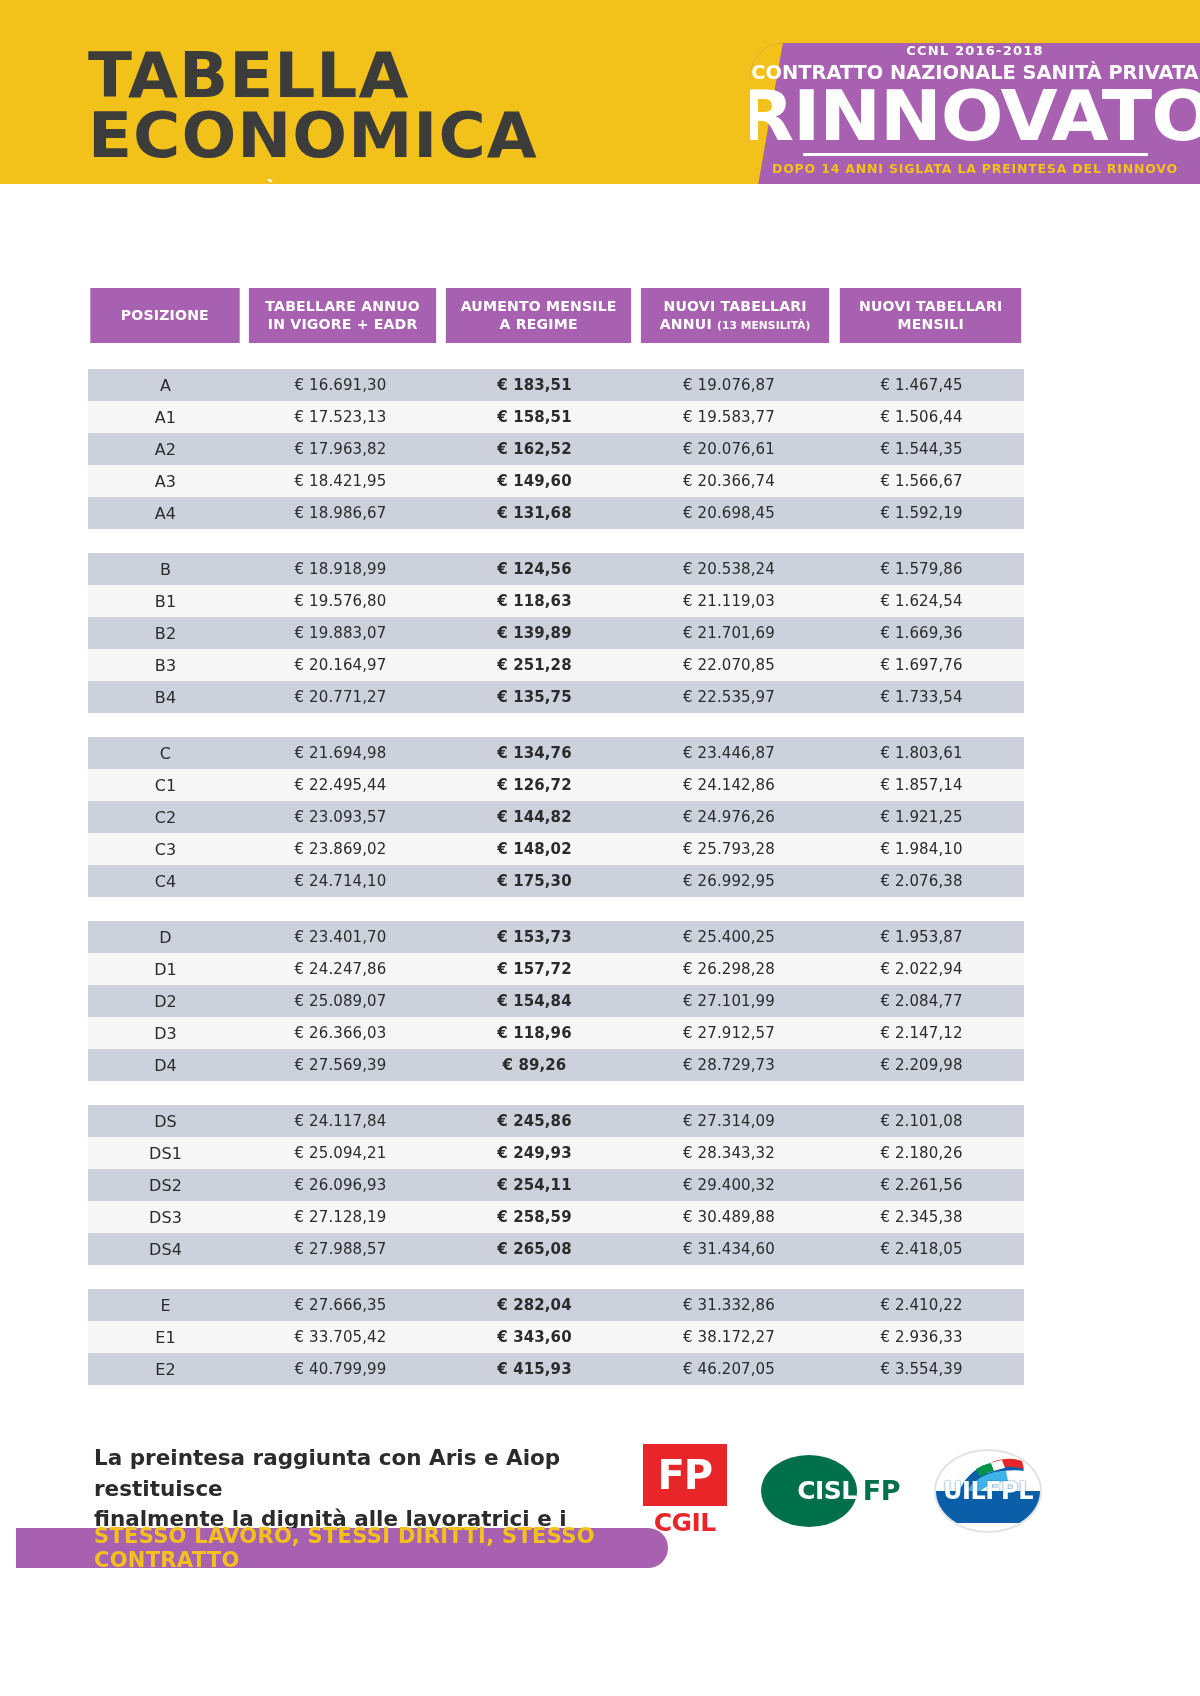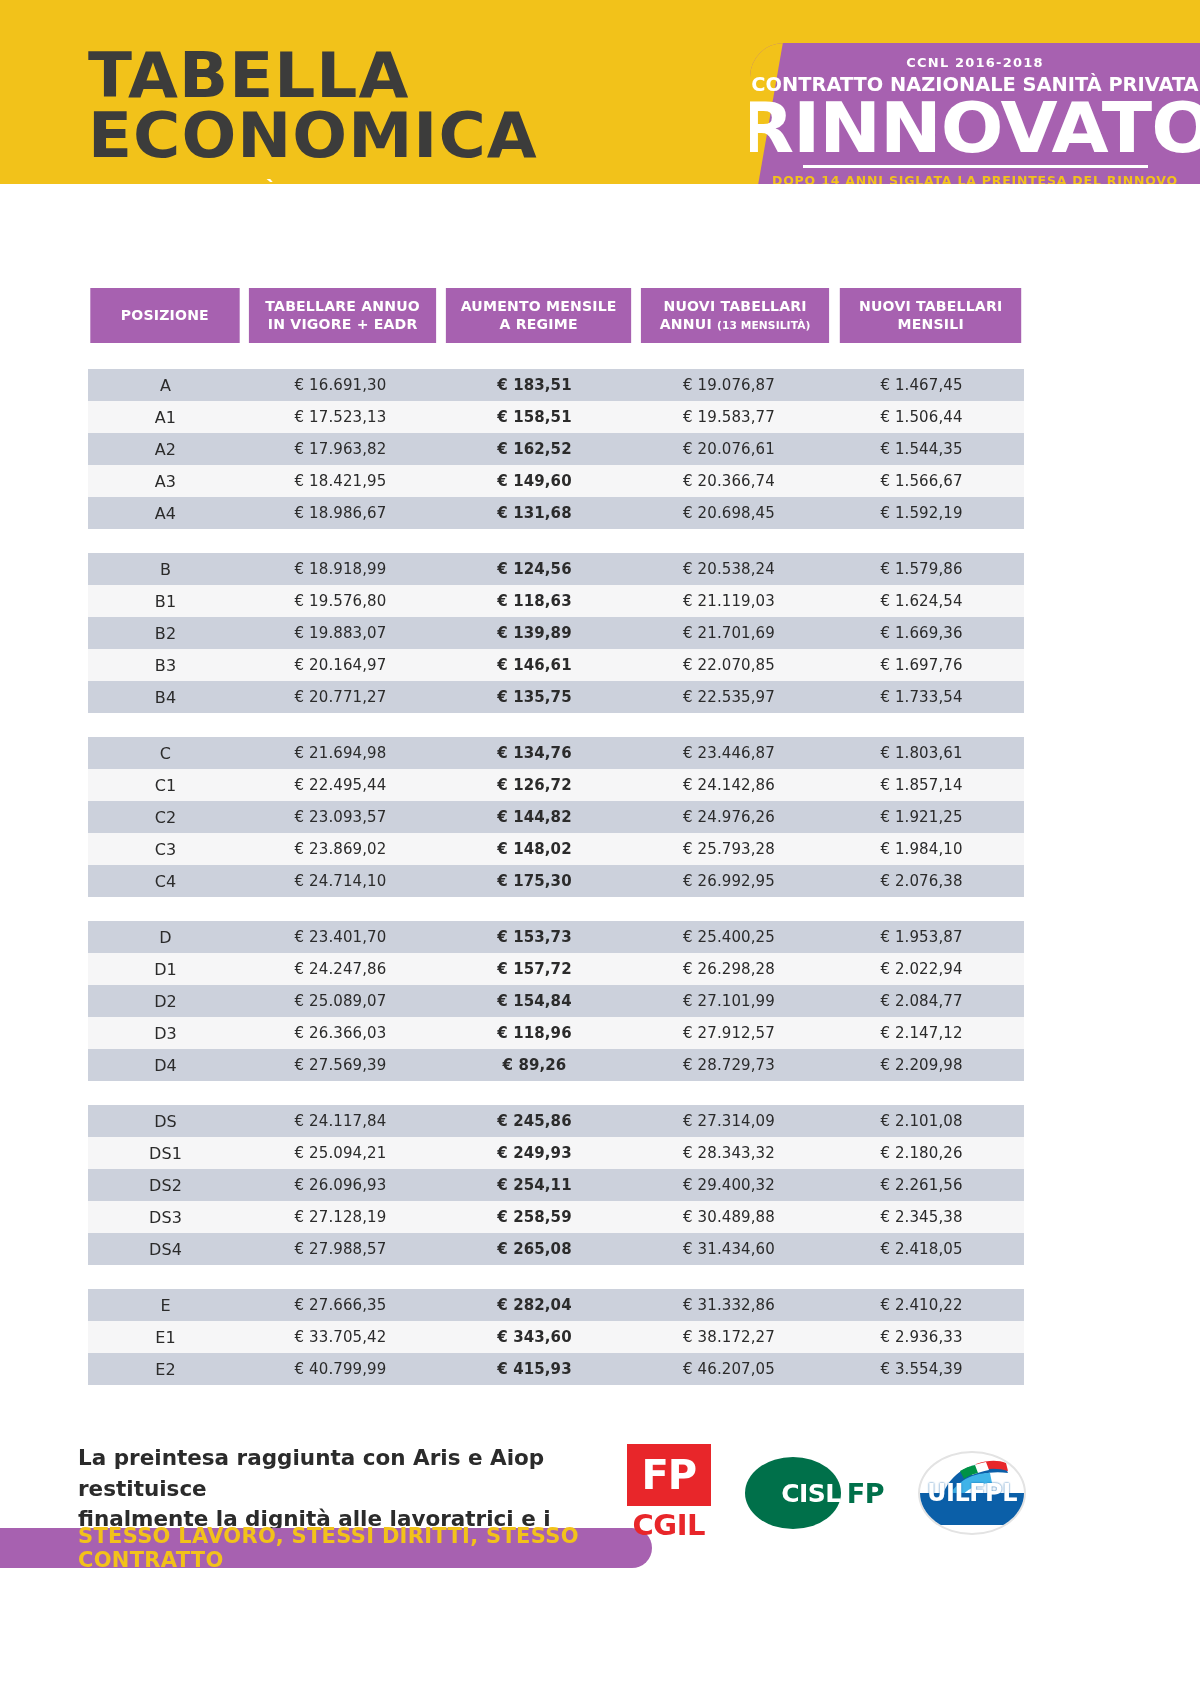--- a/index.html
+++ b/index.html
@@ -47,21 +47,20 @@
 
   
   .badge {
     position: absolute;
     right: 0; top: 43px;
     width: 450px; height: 193px;
     background: #a761b0;
     border-top-left-radius: 34px;
     border-bottom-left-radius: 34px;
     text-align: center;
-    padding-top: 12px;
     overflow: hidden;
   }
   .badge::before {
     content: "";
     position: absolute;
     left: -1px; top: -1px;
     width: 34px; height: 195px;
     background: #f2c21a;
     clip-path: polygon(0 0, 100% 0, 0 100%);
   }
@@ -166,21 +165,21 @@
     font-size: 15px;
     color: #2b2b2b;
     letter-spacing: 0.1px;
   }
   .cell.pos { font-size: 16px; }
   .cell.bold { font-weight: 700; }
 
   
   .footer {
     position: absolute;
-    left: 0; top: 1418px;
+    left: 16px; top: 1418px;
     width: 1104px; height: 278px;
   }
   .foot-text {
     position: absolute;
     left: 78px; top: 25px;
     width: 560px;
     font-family: "DejaVu Sans", sans-serif;
     font-weight: 700;
     font-size: 21.5px;
     line-height: 1.42;
@@ -223,21 +222,21 @@
     font-family: "DejaVu Sans", sans-serif;
     font-weight: 700;
     font-size: 40px;
     color: #ffffff;
     letter-spacing: -1px;
     line-height: 1;
   }
   .cgil-txt {
     font-family: "DejaVu Sans", sans-serif;
     font-weight: 700;
-    font-size: 29px;
+    font-size: 25px;
     color: #e8262a;
     text-align: center;
     margin-top: 2px;
     letter-spacing: -0.5px;
   }
   
   .logo-cisl {
     display: flex; align-items: center; gap: 6px;
   }
   .cisl-oval {
@@ -396,21 +395,21 @@
         <div class="row shade">
           <div class="cell c0 pos">B2</div>
           <div class="cell c1">€ 19.883,07</div>
           <div class="cell c2 bold">€ 139,89</div>
           <div class="cell c3">€ 21.701,69</div>
           <div class="cell c4">€ 1.669,36</div>
         </div>
         <div class="row plain">
           <div class="cell c0 pos">B3</div>
           <div class="cell c1">€ 20.164,97</div>
-          <div class="cell c2 bold">€ 146,61</div>
+          <div class="cell c2 bold">€ 251,28</div>
           <div class="cell c3">€ 22.070,85</div>
           <div class="cell c4">€ 1.697,76</div>
         </div>
         <div class="row shade">
           <div class="cell c0 pos">B4</div>
           <div class="cell c1">€ 20.771,27</div>
           <div class="cell c2 bold">€ 135,75</div>
           <div class="cell c3">€ 22.535,97</div>
           <div class="cell c4">€ 1.733,54</div>
         </div>

